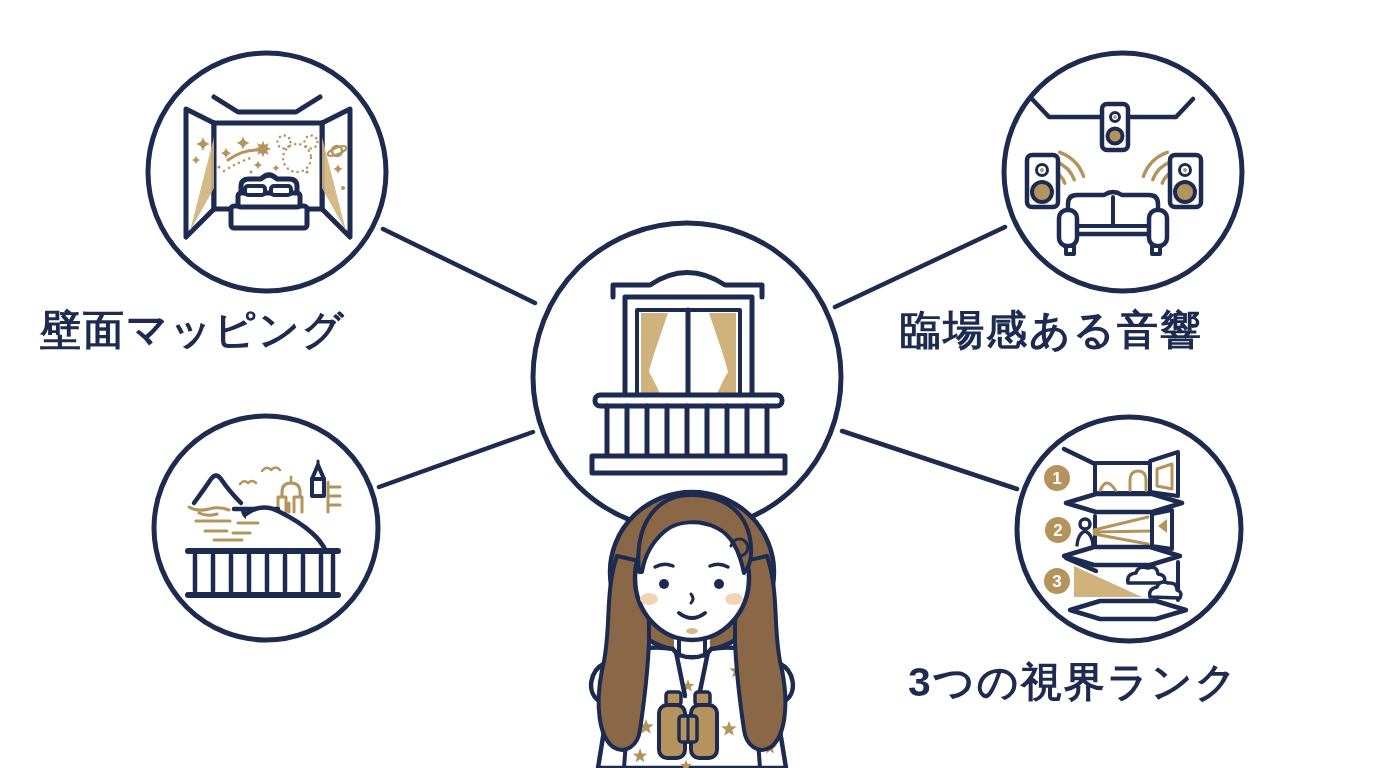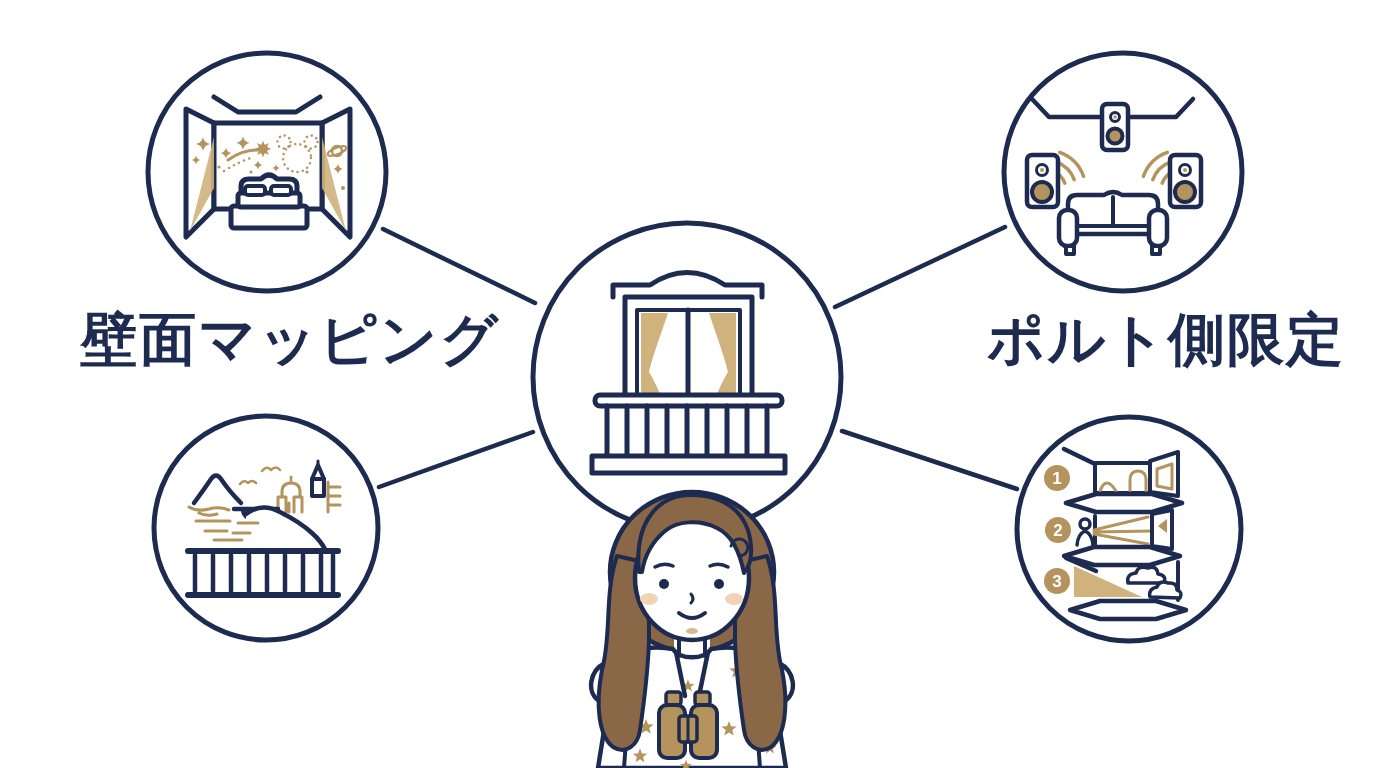--- a/index.html
+++ b/index.html
@@ -1,20 +1,20 @@
 <!DOCTYPE html>
 <html style="--background: #ffffff; --navy: #1d2b50; --gold: #b4945c; --gold_light: #cfb27c; --hair_brown: #8a6747; --blush: #f2d3b6; --chin_shade: #d9b98a;"><head>
 <meta charset="utf-8">
 <style>
   html,body{margin:0;padding:0;background:#fff;}
   .stage{position:relative;width:1376px;height:768px;overflow:hidden;background:var(--background,#fff);
          font-family:"Liberation Sans",sans-serif;}
   .stage svg{position:absolute;left:0;top:0;}
-  .label{position:absolute;font-weight:900;font-size:57px;line-height:1.1;color:var(--navy,#1d2b50);
-         text-align:right;letter-spacing:2px;white-space:nowrap;}
+  .label{position:absolute;font-weight:900;font-size:41px;line-height:1.1;color:var(--navy,#1d2b50);
+         text-align:left;letter-spacing:2px;white-space:nowrap;}
   
   .sn{stroke:var(--navy);fill:none;stroke-linecap:round;stroke-linejoin:round;}
   .snw{stroke:var(--navy);fill:#fff;stroke-linecap:round;stroke-linejoin:round;}
   .sg{stroke:var(--gold);fill:none;stroke-linecap:round;stroke-linejoin:round;}
   .fg{fill:var(--gold);}
   .fgl{fill:var(--gold_light);}
   .fh{fill:var(--hair_brown);stroke:var(--navy);stroke-linecap:round;stroke-linejoin:round;}
   .badge-num{fill:#ffffff;font-family:"Liberation Sans",sans-serif;font-weight:bold;font-size:17px;text-anchor:middle;}
 </style>
 </head>
@@ -234,14 +234,15 @@
     <ellipse cx="649" cy="599" rx="9" ry="6" fill="var(--blush)"></ellipse>
     <ellipse cx="734" cy="599" rx="9" ry="6" fill="var(--blush)"></ellipse>
     <path d="M691,594 Q695,599 691,603" class="sn" stroke-width="3"></path>
     <path d="M679,613 Q692,623 705,613" class="sn" stroke-width="4"></path>
     <ellipse cx="692" cy="631" rx="6" ry="3" fill="var(--chin_shade)"></ellipse>
     <path d="M679,640 V656 M705,640 V656" class="sn" stroke-width="4"></path>
   </g>
 </svg>
 
   <div class="label" style="left:40px;top:308px;width:460px;">壁面マッピング</div>
-  <div class="label" style="left:900px;top:308px;width:445px;">ポルト側限定</div>
+  <div class="label" style="left:900px;top:308px;width:445px;">臨場感ある音響</div>
+  <div class="label" style="left:908px;top:660px;width:445px;">3つの視界ランク</div>
 </div>
 
 </body></html>

